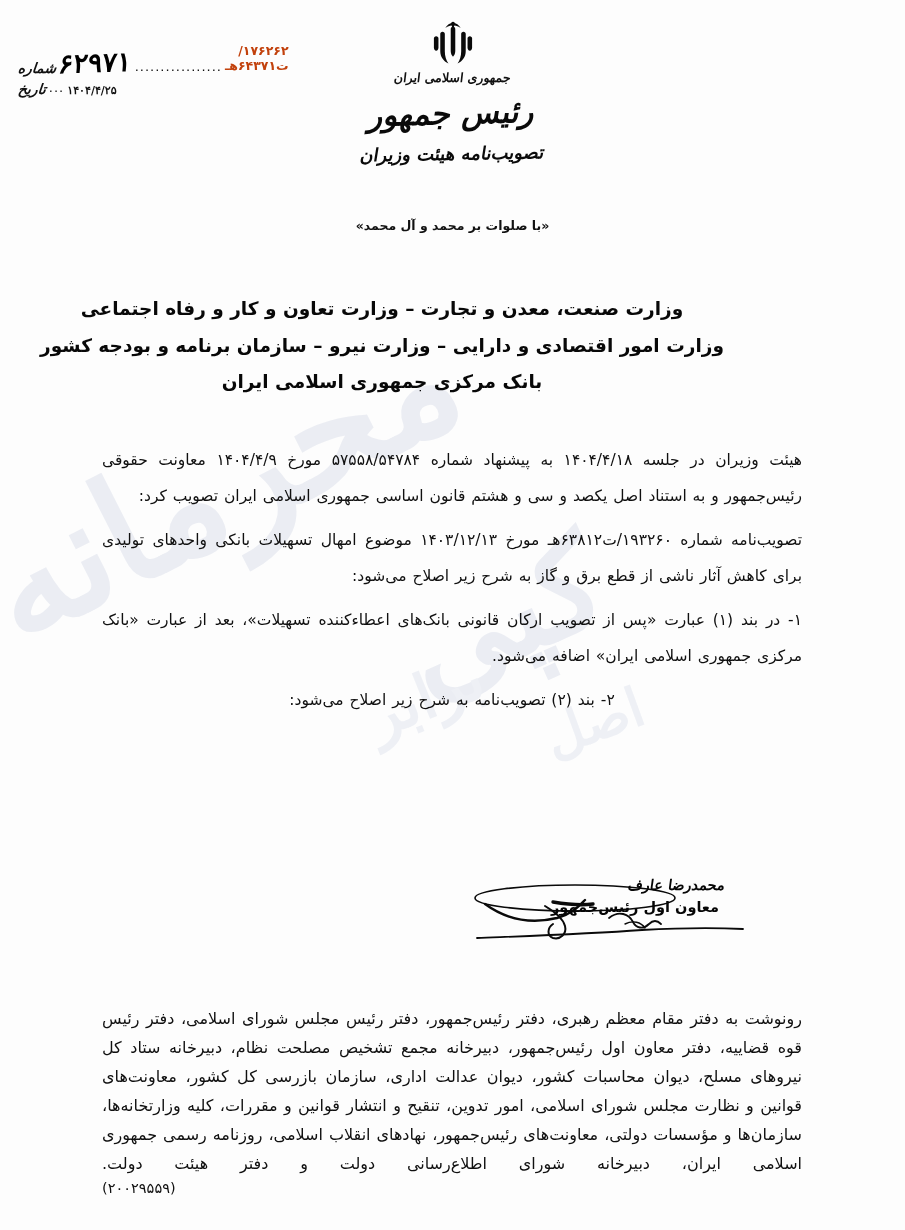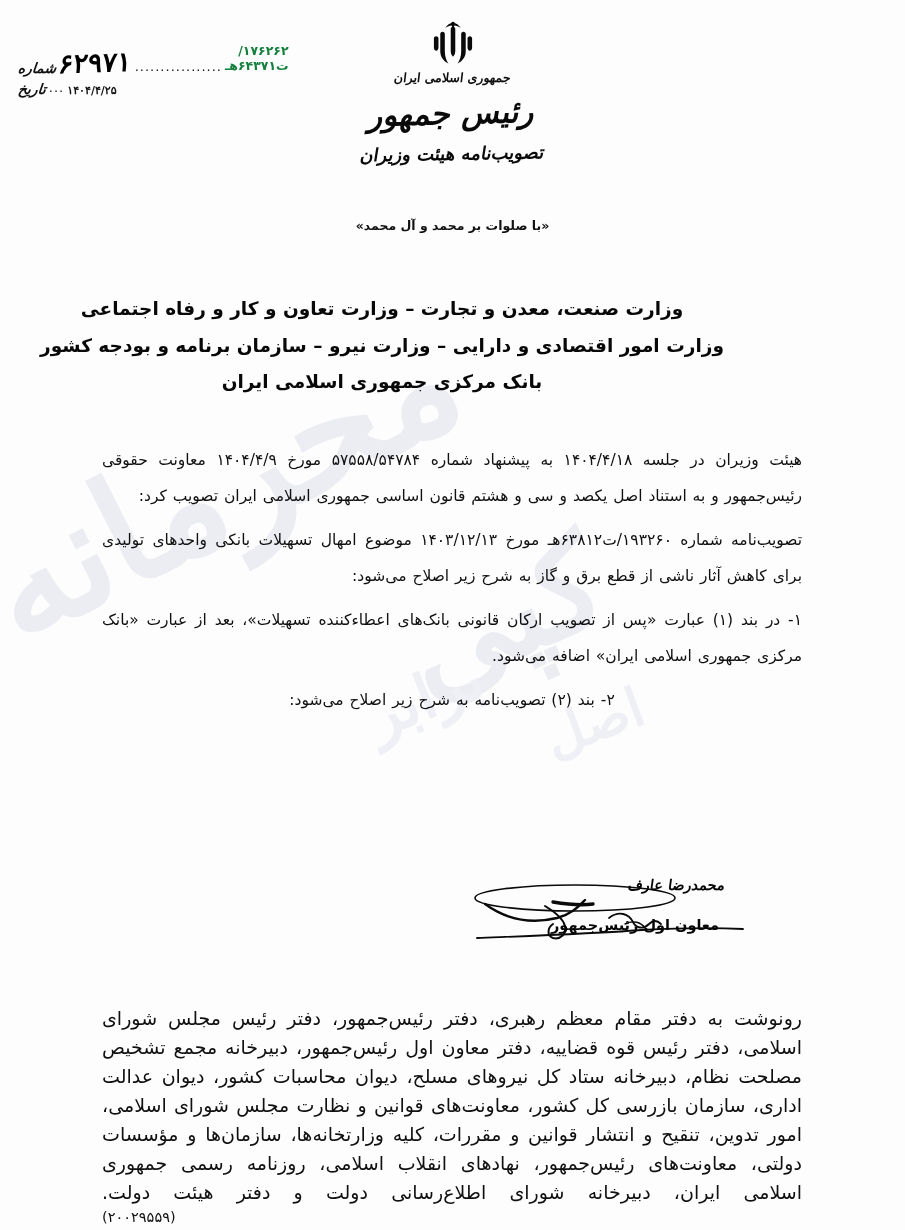--- a/index.html
+++ b/index.html
@@ -78,21 +78,21 @@
     font-family: "DejaVu Serif", "Liberation Serif", serif;
     font-size: 27px;
     font-weight: bold;
     color: #000;
     transform: skewX(-8deg) rotate(-2deg);
     line-height: 1;
   }
   .stamp-typed {
     font-size: 12.5px;
     font-weight: bold;
-    color: #15803d;
+    color: #c2410c;
     align-self: flex-end;
     padding-bottom: 3px;
   }
   .stamp-row2 {
     display: flex;
     flex-direction: row-reverse;
     align-items: flex-end;
     gap: 3px;
     margin-top: 4px;
     padding-right: 6px;
@@ -225,21 +225,21 @@
     right: 52px;
     font-family: "DejaVu Serif", "Liberation Serif", serif;
     font-size: 14.5px;
     font-weight: bold;
     color: #060606;
     transform: skewX(-8deg);
     z-index: 4;
   }
   .sig-role {
     position: absolute;
-    top: 55px;
+    top: 37px;
     right: 58px;
     font-size: 14.5px;
     font-weight: bold;
     color: #060606;
     z-index: 4;
   }
   .sig-scribble {
     position: absolute;
     top: 0;
     right: 0;
@@ -250,21 +250,21 @@
 
   
   .distribution {
     position: absolute;
     top: 1004px;
     right: 103px;
     width: 700px;
     z-index: 3;
   }
   .dist-para {
-    font-size: 19px;
+    font-size: 16px;
     line-height: 29px;
     color: #101010;
     text-align: justify;
     text-align-last: justify;
     margin: 0;
   }
   .dist-ref {
     margin-top: 2px;
     text-align: left;
     font-size: 14.5px;

